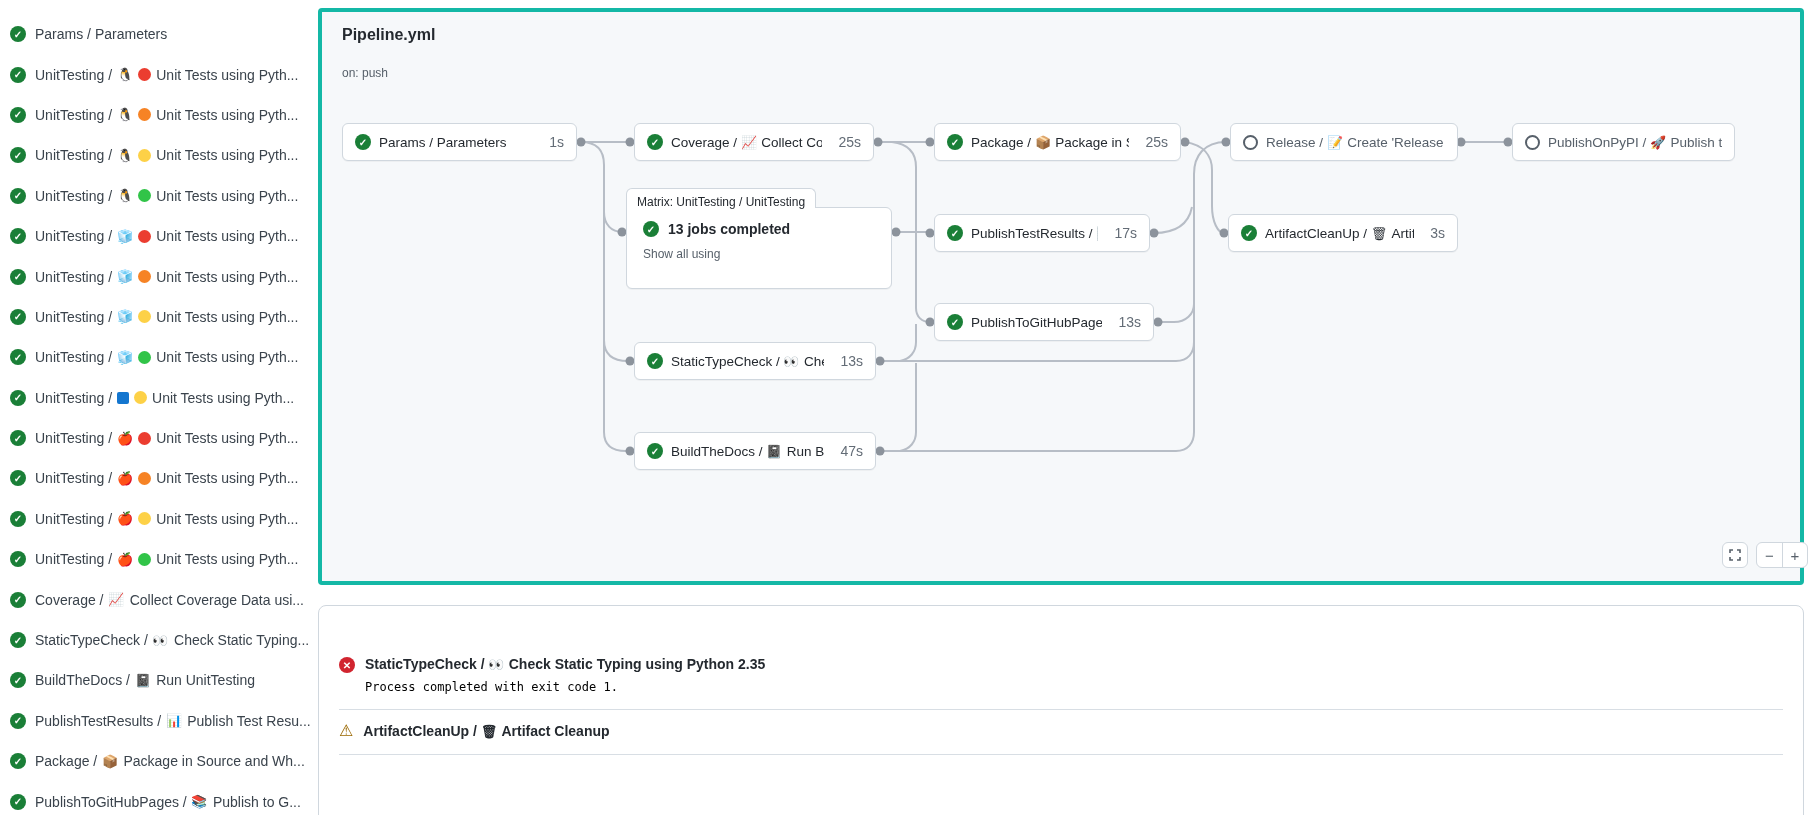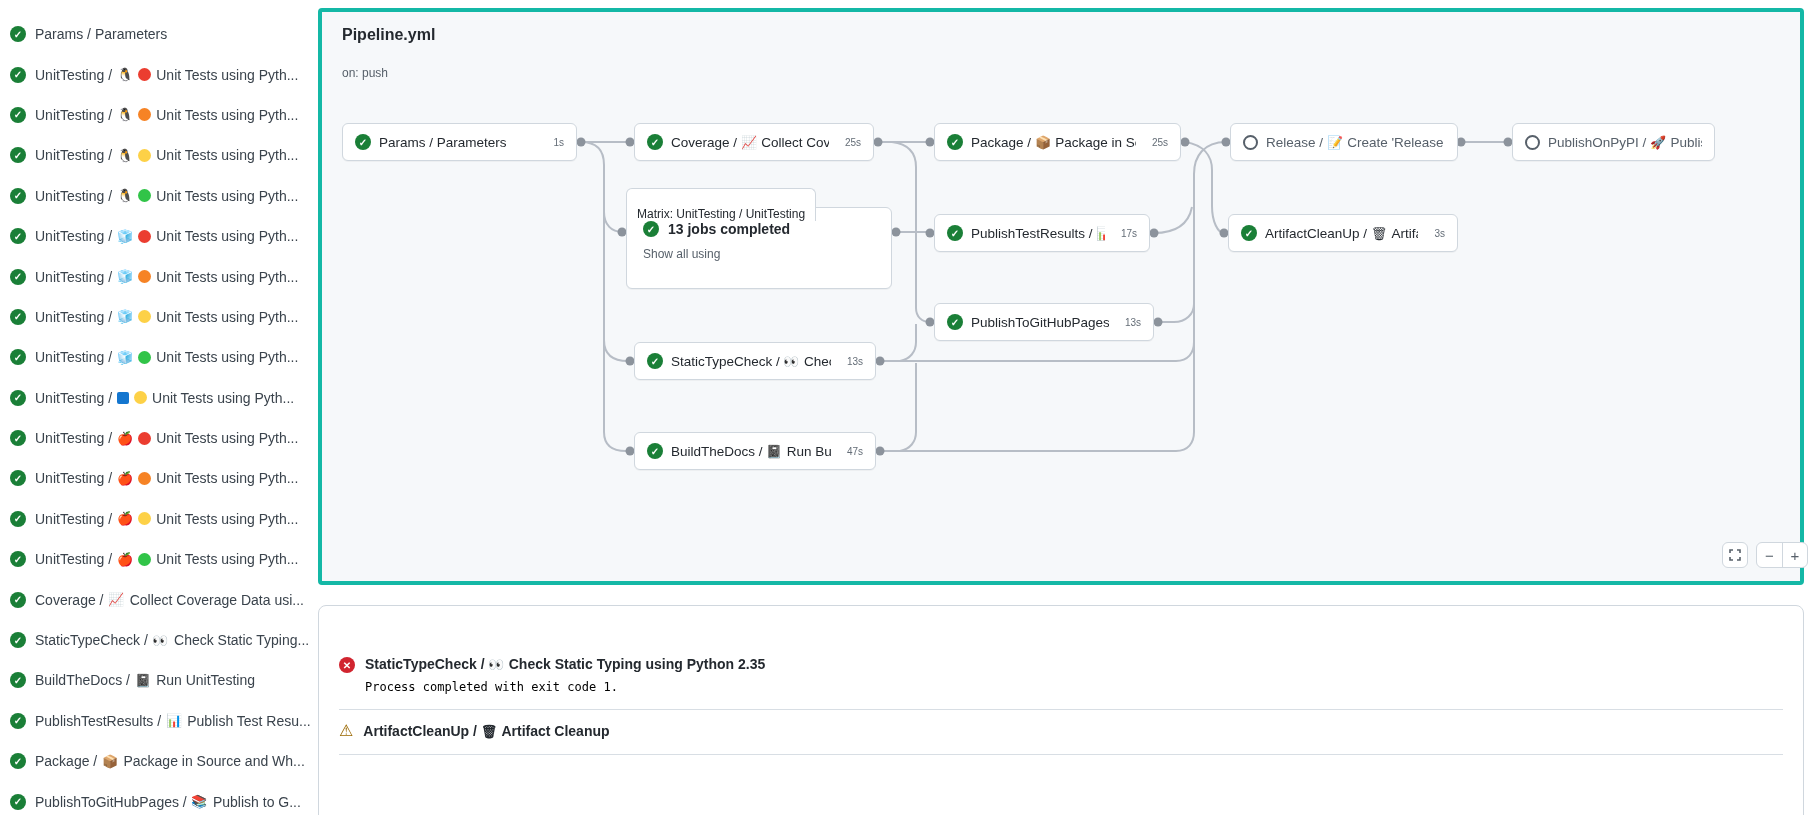--- a/index.html
+++ b/index.html
@@ -24,28 +24,28 @@
                  background:#f6f8fa; border:4px solid #14b8a6; border-radius:4px; }
   .graph-header { position:absolute; left:20px; top:14px; }
   .graph-title { font-size:16px; font-weight:bold; color:#24292f; }
   .graph-sub { font-size:12px; color:#57606a; margin-top:22px; }
   .edges { position:absolute; left:0; top:0; pointer-events:none; }
   .node { position:absolute; height:38px; background:#fff; border:1px solid #d0d7de;
           border-radius:6px; display:flex; align-items:center; padding:0 12px; gap:8px;
           box-shadow:0 1px 0 rgba(27,31,36,.04); cursor:pointer; }
   .node-label { font-size:13.5px; font-weight:500; color:#24292f; white-space:nowrap;
                 overflow:hidden; display:inline-flex; align-items:center; gap:4px; }
-  .node-duration { font-size:10px; color:#636c76; margin-left:auto; padding-left:8px; flex:none; }
+  .node-duration { font-size:14px; color:#636c76; margin-left:auto; padding-left:8px; flex:none; }
   .skip-circle { width:15px; height:15px; border:2px solid #57606a; border-radius:50%;
                  background:#fff; flex:none; }
   .node.skipped .node-label span { color:#57606a; }
   
   .matrix-tab { position:absolute; left:304px; top:176px; height:20px; background:#fff;
                 border:1px solid #d0d7de; border-bottom:none; border-radius:6px 6px 0 0;
-                font-size:12px; color:#24292f; line-height:19px; padding:16px 10px; z-index:2; cursor:pointer; }
+                font-size:12px; color:#24292f; line-height:19px; padding:4px 10px; z-index:2; cursor:pointer; }
   .matrix-body { position:absolute; left:304px; top:195px; width:266px; height:82px; background:#fff;
                  border:1px solid #d0d7de; border-radius:0 6px 6px 6px; padding:13px 16px;
                  box-shadow:0 1px 0 rgba(27,31,36,.04); z-index:1; cursor:pointer; }
   .matrix-title-row { display:flex; align-items:center; gap:9px; }
   .matrix-title { font-size:14px; font-weight:bold; color:#24292f; }
   .matrix-link { font-size:12px; color:#57606a; margin-top:10px; cursor:pointer; }
   
   .ctrl-btn { position:absolute; width:26px; height:26px; background:#fff; border:1px solid #d0d7de;
               border-radius:6px; color:#57606a; display:flex; align-items:center;
               justify-content:center; cursor:pointer; }
@@ -324,21 +324,21 @@
         <span class="node-duration">25s</span>
       </div>
       <div class="node skipped" style="left: 908px; top: 111px; width: 228px;">
         <span class="skip-circle"></span>
         <span class="node-label">
           <span>Release / </span>
           <span class="emoji">📝</span>
           <span> Create 'Release P...</span>
         </span>
       </div>
-      <div class="node skipped" style="left: 1190px; top: 111px; width: 203px;">
+      <div class="node skipped" style="left: 1190px; top: 111px; width: 223px;">
         <span class="skip-circle"></span>
         <span class="node-label">
           <span>PublishOnPyPI / </span>
           <span class="emoji">🚀</span>
           <span> Publish to ...</span>
         </span>
       </div>
       <div class="node" style="left: 612px; top: 202px; width: 216px;">
         <span class="ok-circle">✓</span>
         <span class="node-label">

